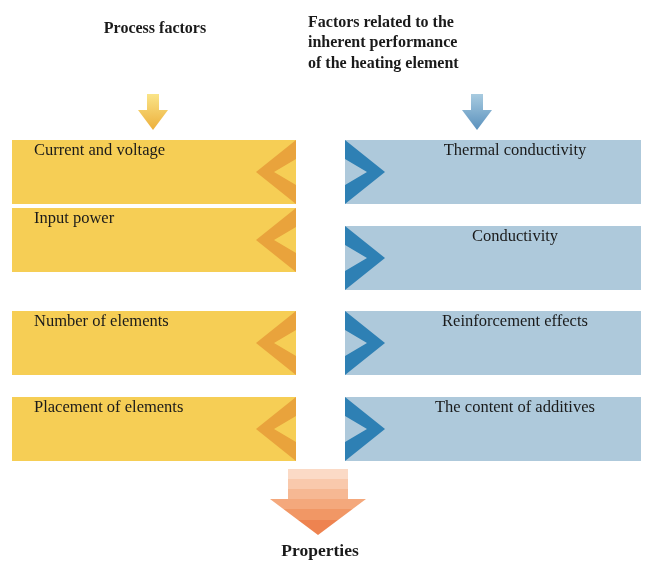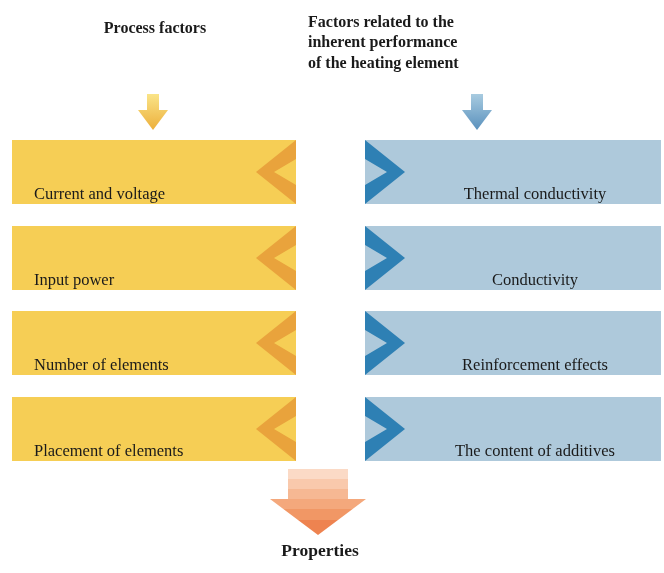--- a/index.html
+++ b/index.html
@@ -26,30 +26,29 @@
     text-align:left;
     white-space:pre-line;
   }
   .small-arrow{position:absolute;width:30px;height:36px;}
   .yellow-small-arrow{left:138px;top:94px;}
   .blue-small-arrow{left:462px;top:94px;}
 
   .box{
     position:absolute;
     height:64px;
-    display:flex;align-items:flex-end;
+    display:flex;align-items:flex-start;
   }
   .ybox{
     left:12px;width:284px;
     background:#F6CE55;
   }
   .bbox{
     left:345px;width:296px;
     background:#AEC9DB;
-    margin-left:20px;
   }
   .ylabel{
     display:block;
     padding-left:22px;
     padding-right:52px;
     font-size:16.5px;
     flex:1;
     text-align:left;
   }
   .blabel{
@@ -110,21 +109,21 @@
     <polygon points="9,0 21,0 21,16 30,16 15,36 0,16 9,16" fill="url(#bag)"></polygon>
   </svg>
 
   <div class="box ybox" style="top:140px">
     <span class="ylabel">Current and voltage</span>
     <svg class="chev chev-right-edge" viewBox="0 0 46 64" preserveAspectRatio="none">
       <polygon points="46,0 6,32 46,64 46,45 24,32 46,19" fill="#E9A33C"></polygon>
     </svg>
   </div>
 
-  <div class="box ybox" style="top:226px">
+  <div class="box ybox" style="top:208px">
     <span class="ylabel">Input power</span>
     <svg class="chev chev-right-edge" viewBox="0 0 46 64" preserveAspectRatio="none">
       <polygon points="46,0 6,32 46,64 46,45 24,32 46,19" fill="#E9A33C"></polygon>
     </svg>
   </div>
 
   <div class="box ybox" style="top:311px">
     <span class="ylabel">Number of elements</span>
     <svg class="chev chev-right-edge" viewBox="0 0 46 64" preserveAspectRatio="none">
       <polygon points="46,0 6,32 46,64 46,45 24,32 46,19" fill="#E9A33C"></polygon>

